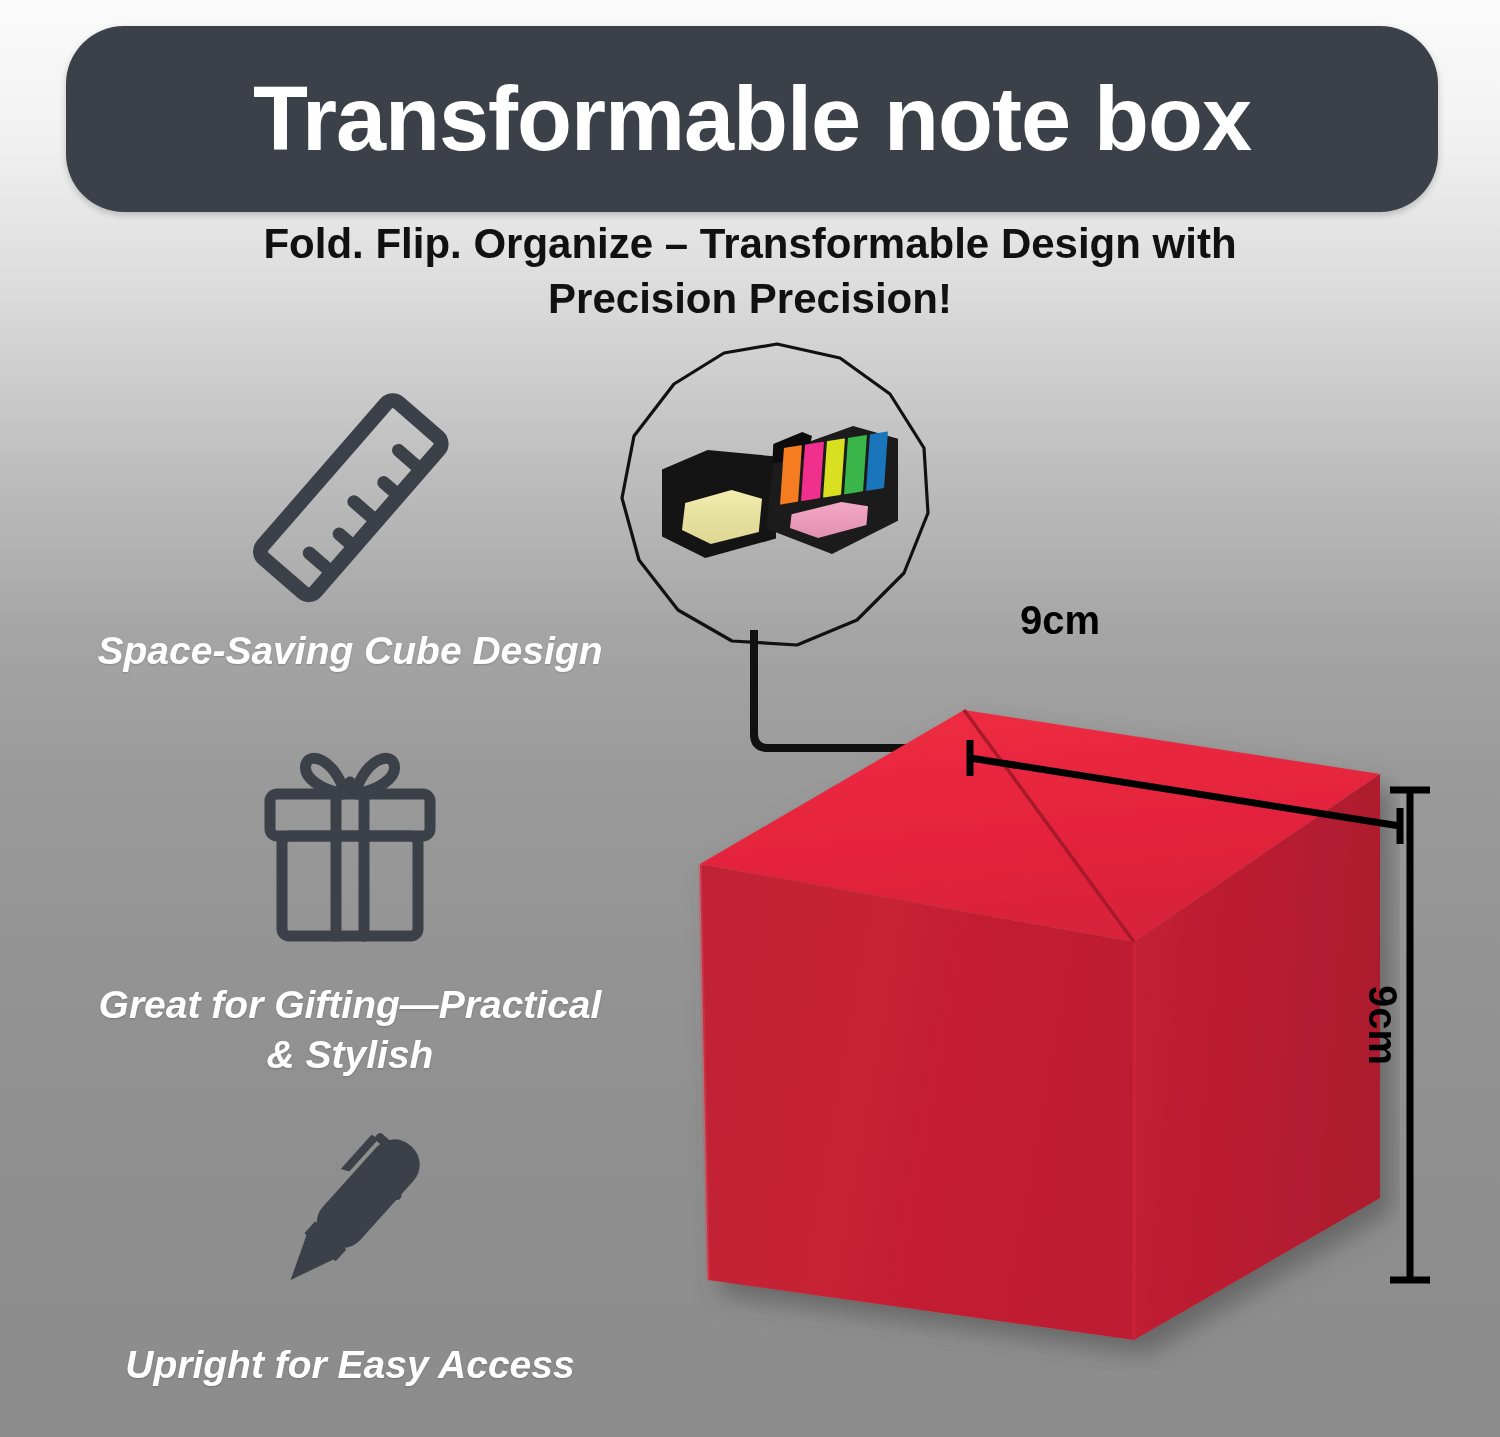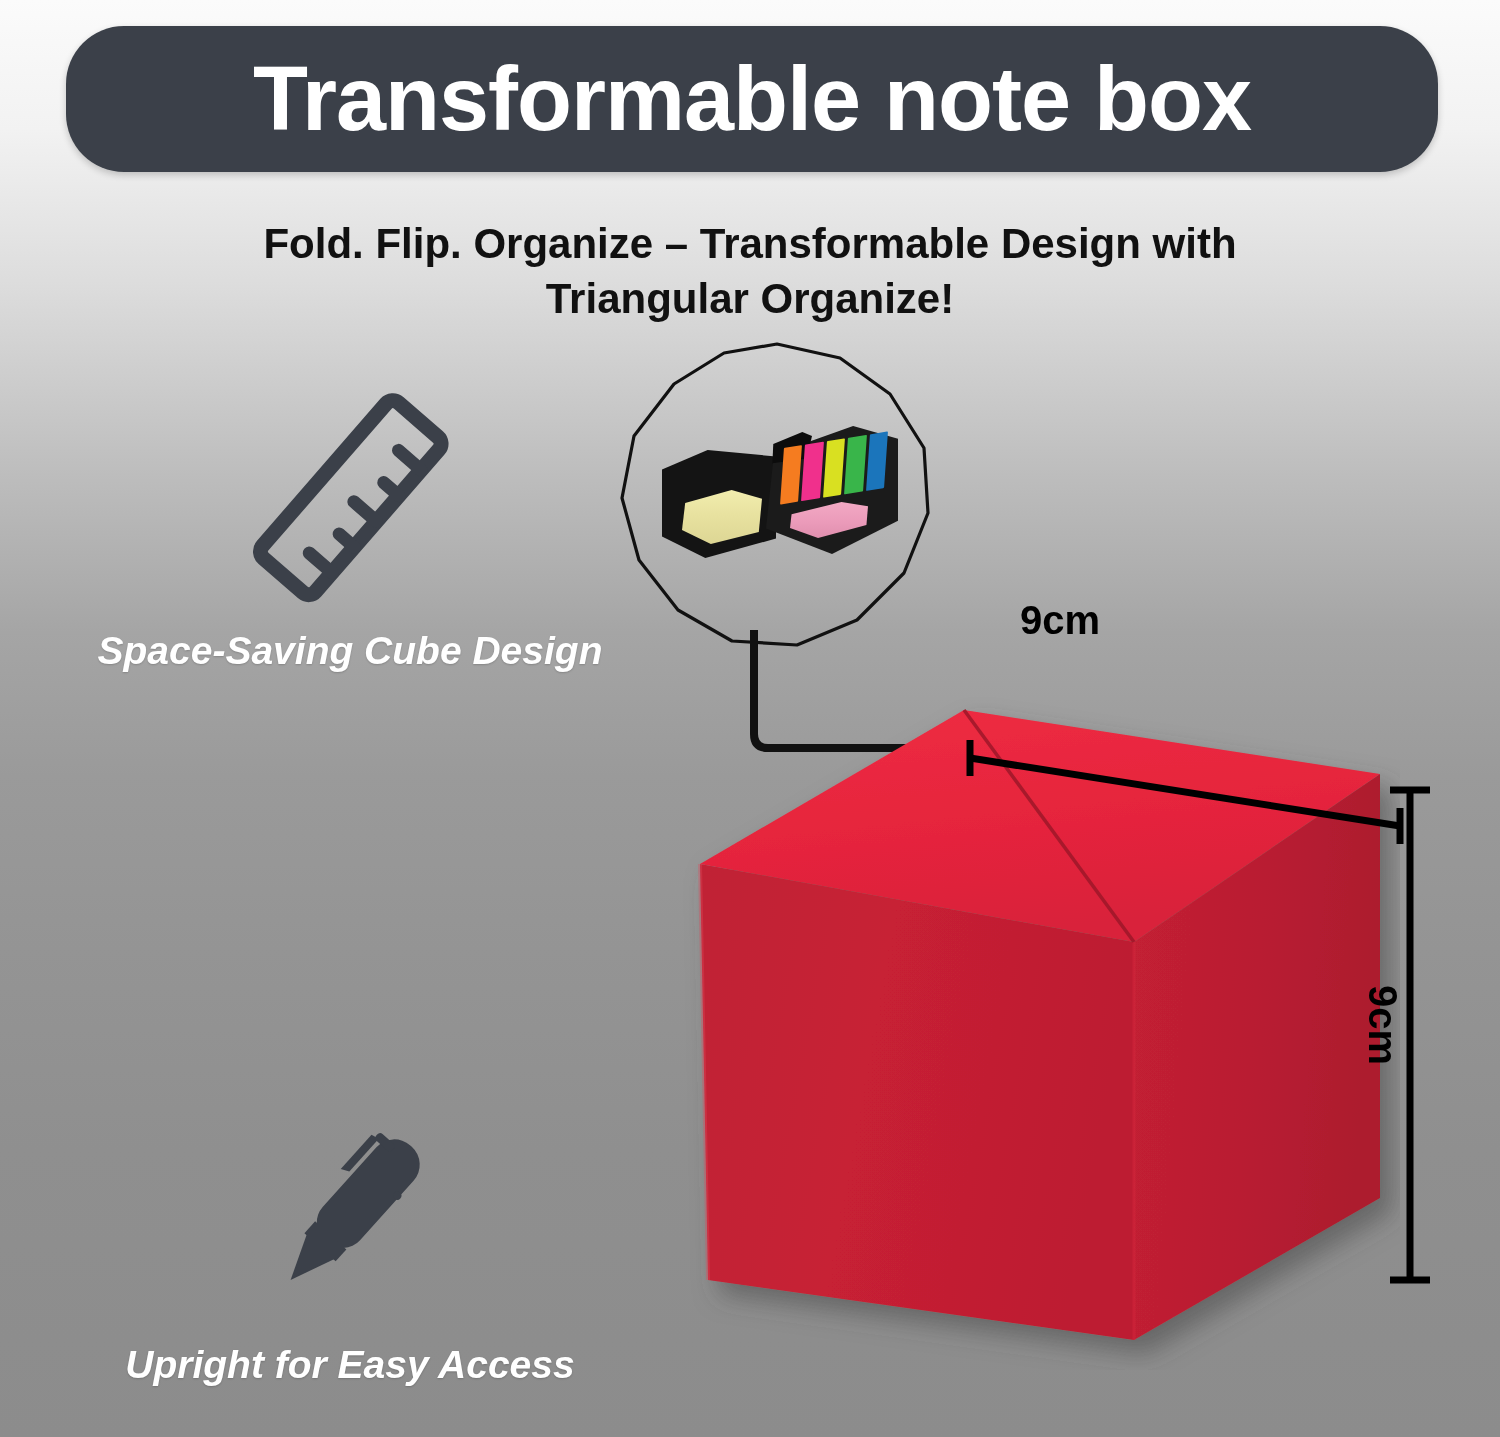--- a/index.html
+++ b/index.html
@@ -24,21 +24,21 @@
         #8f8f8f 80%,
         #8c8c8c 100%);
   }
 
   
   #title-banner {
     position: absolute;
     left: 66px;
     top: 26px;
     width: 1372px;
-    height: 146px;
+    height: 186px;
     background: #3b4049;
     border-radius: 58px;
     display: flex;
     align-items: center;
     justify-content: center;
     box-shadow: 0 3px 7px rgba(0,0,0,0.20);
   }
   #title-text {
     color: #ffffff;
     font-size: 90px;
@@ -162,39 +162,58 @@
 <body>
 
 <div id="page">
 
   <div id="title-banner">
     <div id="title-text">Transformable note box</div>
   </div>
 
   <div id="subtitle">
     <div>Fold. Flip. Organize – Transformable Design with</div>
-    <div>Triangular Organize!</div>
+    <div>Precision Precision!</div>
   </div>
 
   <div class="feature" id="feature-1">
     <div class="feature-icon">
       <svg width="260" height="250" viewBox="0 0 260 250">
         <g transform="rotate(41 130 125)">
           <rect x="96" y="22" width="70" height="206" rx="9" ry="9" fill="none" stroke="#3b4049" stroke-width="15"></rect>
           <line x1="166" y1="58" x2="136" y2="58" stroke="#3b4049" stroke-width="13" stroke-linecap="round"></line>
           <line x1="166" y1="92" x2="146" y2="92" stroke="#3b4049" stroke-width="13" stroke-linecap="round"></line>
           <line x1="166" y1="126" x2="136" y2="126" stroke="#3b4049" stroke-width="13" stroke-linecap="round"></line>
           <line x1="166" y1="160" x2="146" y2="160" stroke="#3b4049" stroke-width="13" stroke-linecap="round"></line>
           <line x1="166" y1="194" x2="136" y2="194" stroke="#3b4049" stroke-width="13" stroke-linecap="round"></line>
         </g>
       </svg>
     </div>
     <div class="feature-label">Space-Saving Cube Design</div>
   </div>
 
+  <div class="feature" id="feature-2">
+    <div class="feature-icon">
+      <svg width="220" height="215" viewBox="0 0 220 215">
+        <g fill="none" stroke="#3b4049" stroke-width="11" stroke-linejoin="round" stroke-linecap="round">
+          <rect x="30" y="50" width="160" height="42" rx="7"></rect>
+          <rect x="42" y="92" width="136" height="100" rx="7"></rect>
+          <line x1="96" y1="50" x2="96" y2="192"></line>
+          <line x1="124" y1="50" x2="124" y2="192"></line>
+          <path d="M104 50 C 82 46, 62 34, 66 20 C 70 8, 92 14, 104 46"></path>
+          <path d="M116 50 C 138 46, 158 34, 154 20 C 150 8, 128 14, 116 46"></path>
+          <path d="M104 46 L110 38 L116 46"></path>
+        </g>
+      </svg>
+    </div>
+    <div class="feature-label">
+      <div>Great for Gifting—Practical</div>
+      <div>&amp; Stylish</div>
+    </div>
+  </div>
 
   <div class="feature" id="feature-3">
     <div class="feature-icon">
       <svg width="230" height="215" viewBox="0 0 230 215">
         <g transform="rotate(42 115 107)">
           <rect x="92" y="18" width="50" height="128" rx="24" fill="#3b4049"></rect>
           <rect x="96" y="138" width="42" height="16" fill="#3b4049"></rect>
           <path d="M98 152 L136 152 L117 198 Z" fill="#3b4049"></path>
           <path d="M88 34 L88 78 L80 82 L80 36 Z" fill="#3b4049"></path>
           <rect x="84" y="28" width="22" height="9" rx="4" fill="#3b4049"></rect>

